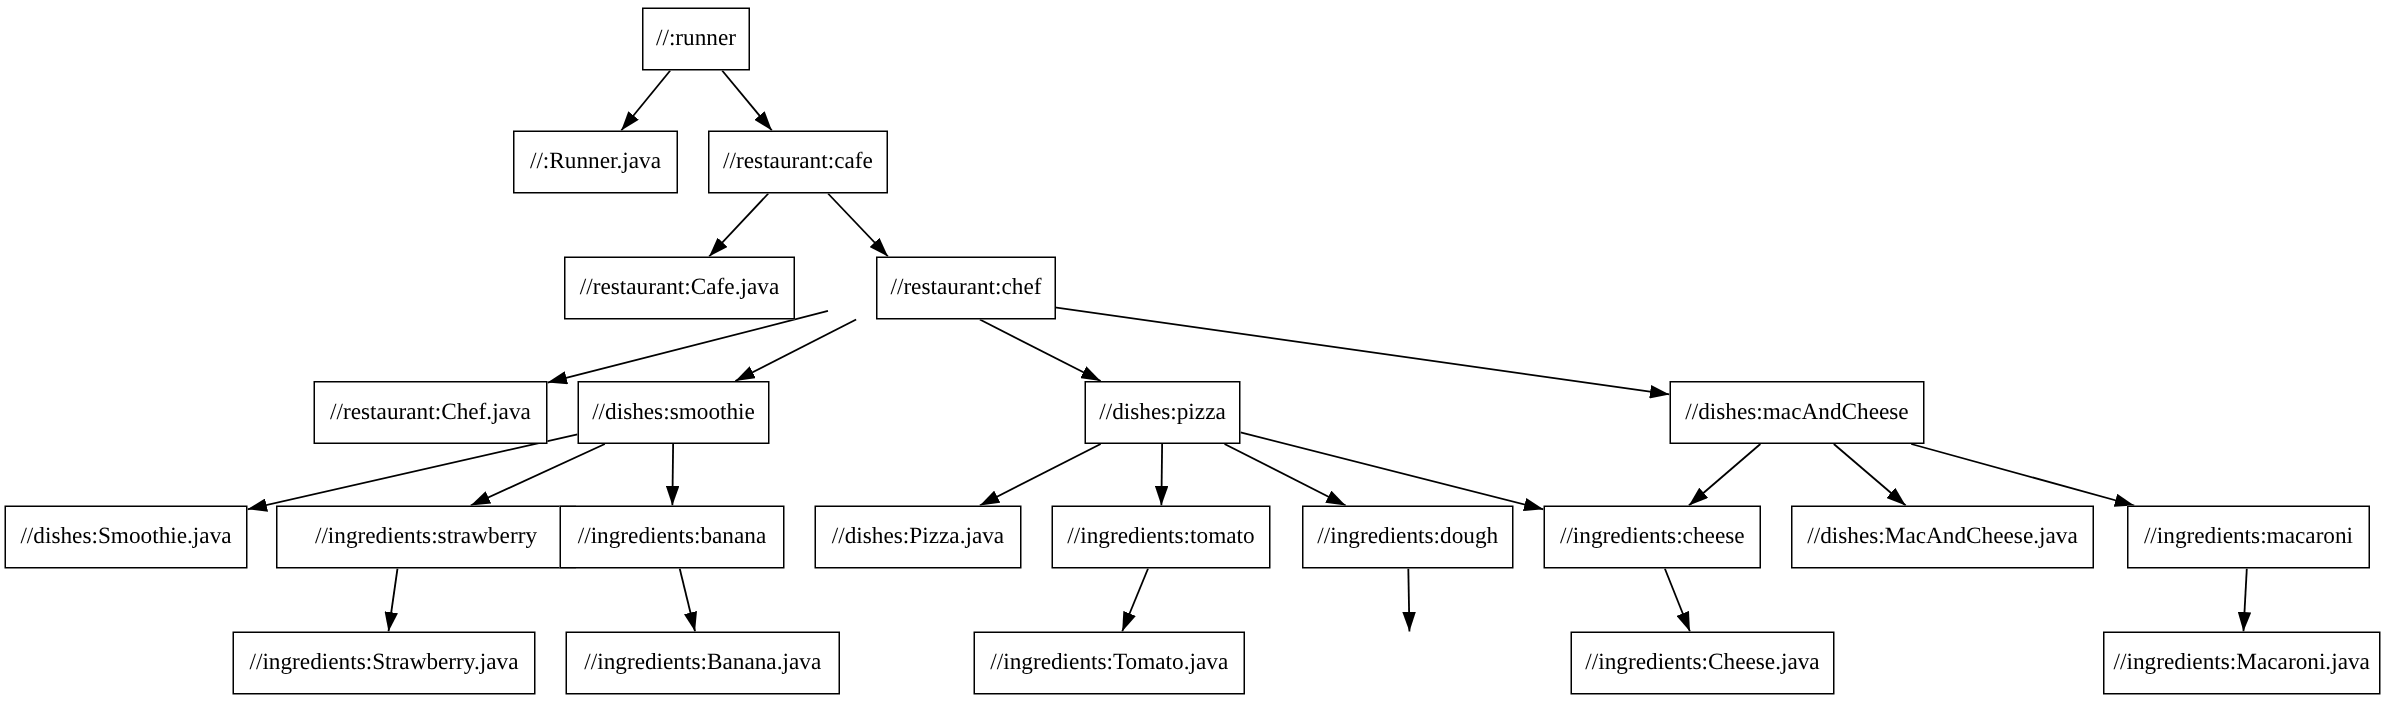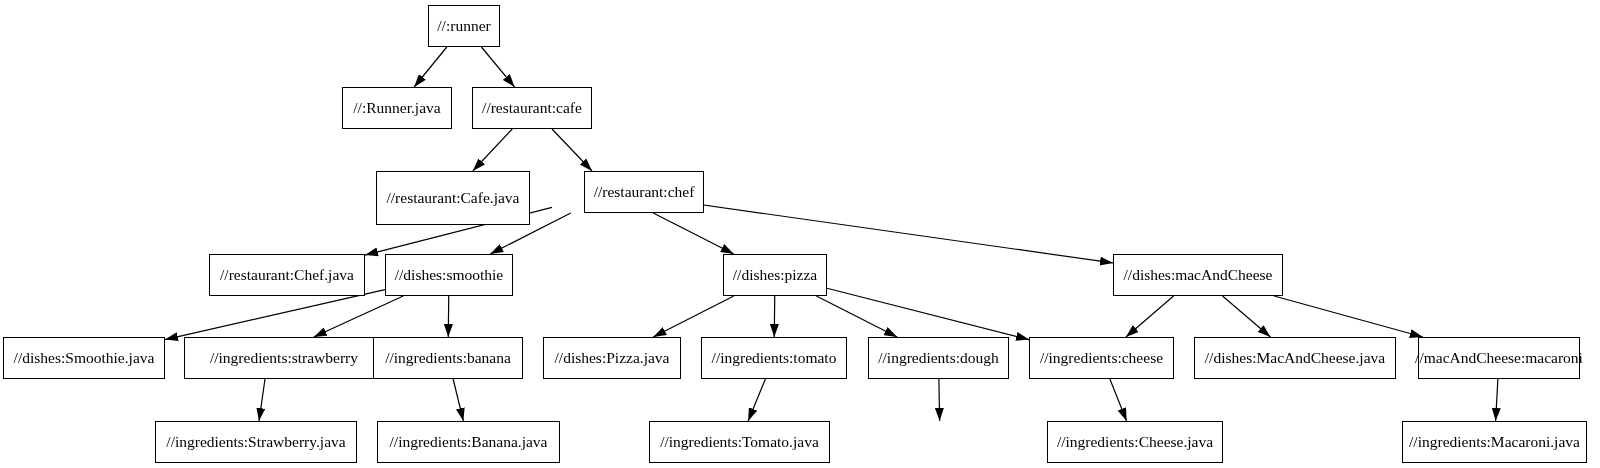--- a/index.html
+++ b/index.html
@@ -64,34 +64,34 @@
       <line x1="1109.875" y1="379" x2="1126.625" y2="421" stroke="#000000" stroke-width="1.2" marker-end="url(#arrowhead)"></line>
       <line x1="1173.5843373493976" y1="296" x2="1125.9156626506024" y2="337" stroke="#000000" stroke-width="1.2" marker-end="url(#arrowhead)"></line>
       <line x1="1222.5421686746988" y1="296" x2="1270.4578313253012" y2="337" stroke="#000000" stroke-width="1.2" marker-end="url(#arrowhead)"></line>
       <line x1="1274.1566265060242" y1="296" x2="1422.8433734939758" y2="337" stroke="#000000" stroke-width="1.2" marker-end="url(#arrowhead)"></line>
       <line x1="1497.875" y1="379" x2="1495.625" y2="421" stroke="#000000" stroke-width="1.2" marker-end="url(#arrowhead)"></line>
     </svg>
   <div id="nodes">
       <div class="node" style="left: 428px; top: 5px; width: 72px; height: 42px; background: rgb(255, 255, 255); border-color: rgb(0, 0, 0); color: rgb(0, 0, 0);">//:runner</div>
       <div class="node" style="left: 342px; top: 87px; width: 110px; height: 42px; background: rgb(255, 255, 255); border-color: rgb(0, 0, 0); color: rgb(0, 0, 0);">//:Runner.java</div>
       <div class="node" style="left: 472px; top: 87px; width: 120px; height: 42px; background: rgb(255, 255, 255); border-color: rgb(0, 0, 0); color: rgb(0, 0, 0);">//restaurant:cafe</div>
-      <div class="node" style="left: 376px; top: 171px; width: 154px; height: 54px; background: rgb(255, 255, 255); border-color: rgb(0, 0, 0); color: rgb(0, 0, 0);">//restaurant:Cafe.java</div>
+      <div class="node" style="left: 376px; top: 171px; width: 154px; height: 42px; background: rgb(255, 255, 255); border-color: rgb(0, 0, 0); color: rgb(0, 0, 0);">//restaurant:Cafe.java</div>
       <div class="node" style="left: 552px; top: 171px; width: 120px; height: 42px; background: rgb(255, 255, 255); border-color: rgb(0, 0, 0); color: rgb(0, 0, 0); margin-left: 32px;">//restaurant:chef</div>
       <div class="node" style="left: 209px; top: 254px; width: 156px; height: 42px; background: rgb(255, 255, 255); border-color: rgb(0, 0, 0); color: rgb(0, 0, 0);">//restaurant:Chef.java</div>
       <div class="node" style="left: 385px; top: 254px; width: 128px; height: 42px; background: rgb(255, 255, 255); border-color: rgb(0, 0, 0); color: rgb(0, 0, 0);">//dishes:smoothie</div>
       <div class="node" style="left: 723px; top: 254px; width: 104px; height: 42px; background: rgb(255, 255, 255); border-color: rgb(0, 0, 0); color: rgb(0, 0, 0);">//dishes:pizza</div>
       <div class="node" style="left: 1113px; top: 254px; width: 170px; height: 42px; background: rgb(255, 255, 255); border-color: rgb(0, 0, 0); color: rgb(0, 0, 0);">//dishes:macAndCheese</div>
       <div class="node" style="left: 3px; top: 337px; width: 162px; height: 42px; background: rgb(255, 255, 255); border-color: rgb(0, 0, 0); color: rgb(0, 0, 0);">//dishes:Smoothie.java</div>
       <div class="node" style="left: 184px; top: 337px; width: 200px; height: 42px; background: rgb(255, 255, 255); border-color: rgb(0, 0, 0); color: rgb(0, 0, 0);">//ingredients:strawberry</div>
       <div class="node" style="left: 373px; top: 337px; width: 150px; height: 42px; background: rgb(255, 255, 255); border-color: rgb(0, 0, 0); color: rgb(0, 0, 0);">//ingredients:banana</div>
       <div class="node" style="left: 543px; top: 337px; width: 138px; height: 42px; background: rgb(255, 255, 255); border-color: rgb(0, 0, 0); color: rgb(0, 0, 0);">//dishes:Pizza.java</div>
       <div class="node" style="left: 701px; top: 337px; width: 146px; height: 42px; background: rgb(255, 255, 255); border-color: rgb(0, 0, 0); color: rgb(0, 0, 0);">//ingredients:tomato</div>
       <div class="node" style="left: 868px; top: 337px; width: 141px; height: 42px; background: rgb(255, 255, 255); border-color: rgb(0, 0, 0); color: rgb(0, 0, 0);">//ingredients:dough</div>
       <div class="node" style="left: 1029px; top: 337px; width: 145px; height: 42px; background: rgb(255, 255, 255); border-color: rgb(0, 0, 0); color: rgb(0, 0, 0);">//ingredients:cheese</div>
       <div class="node" style="left: 1194px; top: 337px; width: 202px; height: 42px; background: rgb(255, 255, 255); border-color: rgb(0, 0, 0); color: rgb(0, 0, 0);">//dishes:MacAndCheese.java</div>
-      <div class="node" style="left: 1418px; top: 337px; width: 162px; height: 42px; background: rgb(255, 255, 255); border-color: rgb(0, 0, 0); color: rgb(0, 0, 0);">//macAndCheese:macaroni</div>
+      <div class="node" style="left: 1418px; top: 337px; width: 162px; height: 42px; background: rgb(255, 255, 255); border-color: rgb(0, 0, 0); color: rgb(0, 0, 0);">//ingredients:macaroni</div>
       <div class="node" style="left: 155px; top: 421px; width: 202px; height: 42px; background: rgb(255, 255, 255); border-color: rgb(0, 0, 0); color: rgb(0, 0, 0);">//ingredients:Strawberry.java</div>
       <div class="node" style="left: 377px; top: 421px; width: 183px; height: 42px; background: rgb(255, 255, 255); border-color: rgb(0, 0, 0); color: rgb(0, 0, 0);">//ingredients:Banana.java</div>
       <div class="node" style="left: 649px; top: 421px; width: 181px; height: 42px; background: rgb(255, 255, 255); border-color: rgb(0, 0, 0); color: rgb(0, 0, 0);">//ingredients:Tomato.java</div>
       <div class="node" style="left: 1047px; top: 421px; width: 176px; height: 42px; background: rgb(255, 255, 255); border-color: rgb(0, 0, 0); color: rgb(0, 0, 0);">//ingredients:Cheese.java</div>
       <div class="node" style="left: 1402px; top: 421px; width: 185px; height: 42px; background: rgb(255, 255, 255); border-color: rgb(0, 0, 0); color: rgb(0, 0, 0);">//ingredients:Macaroni.java</div>
     </div>
 </div>
 
 </body></html>

